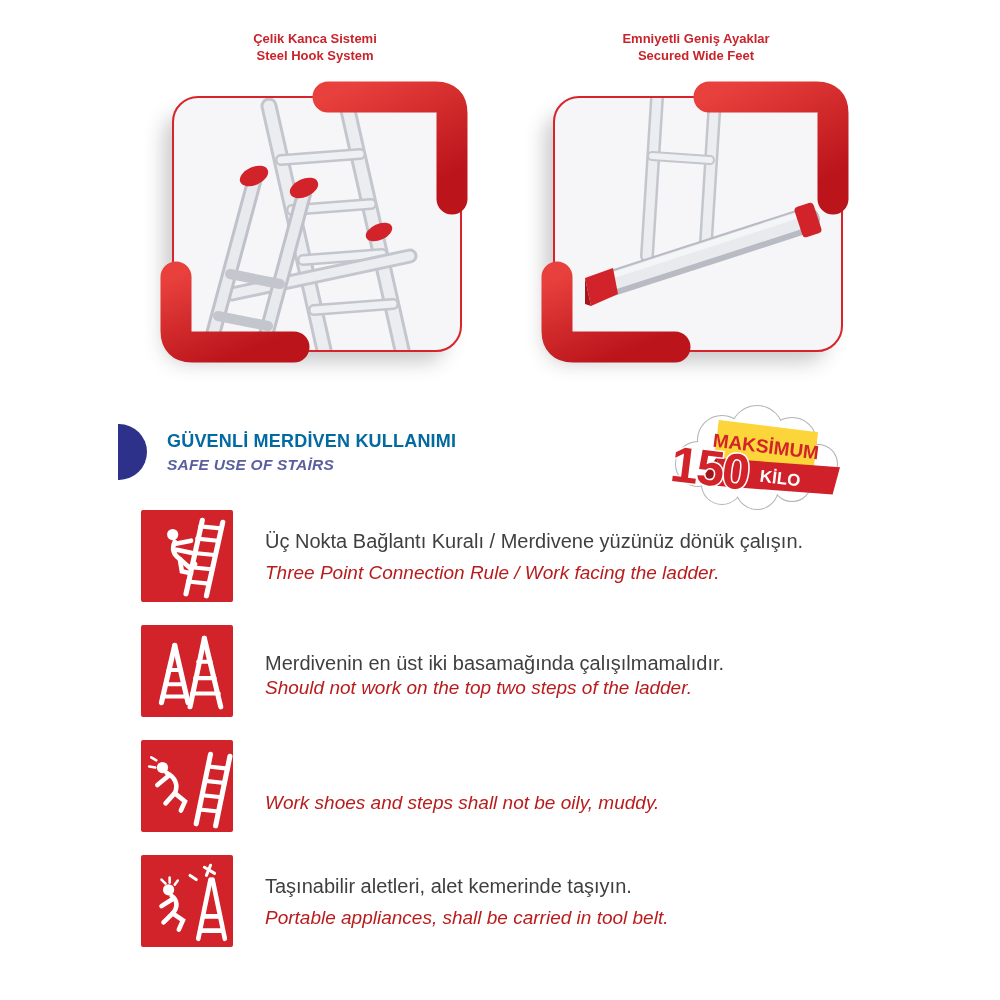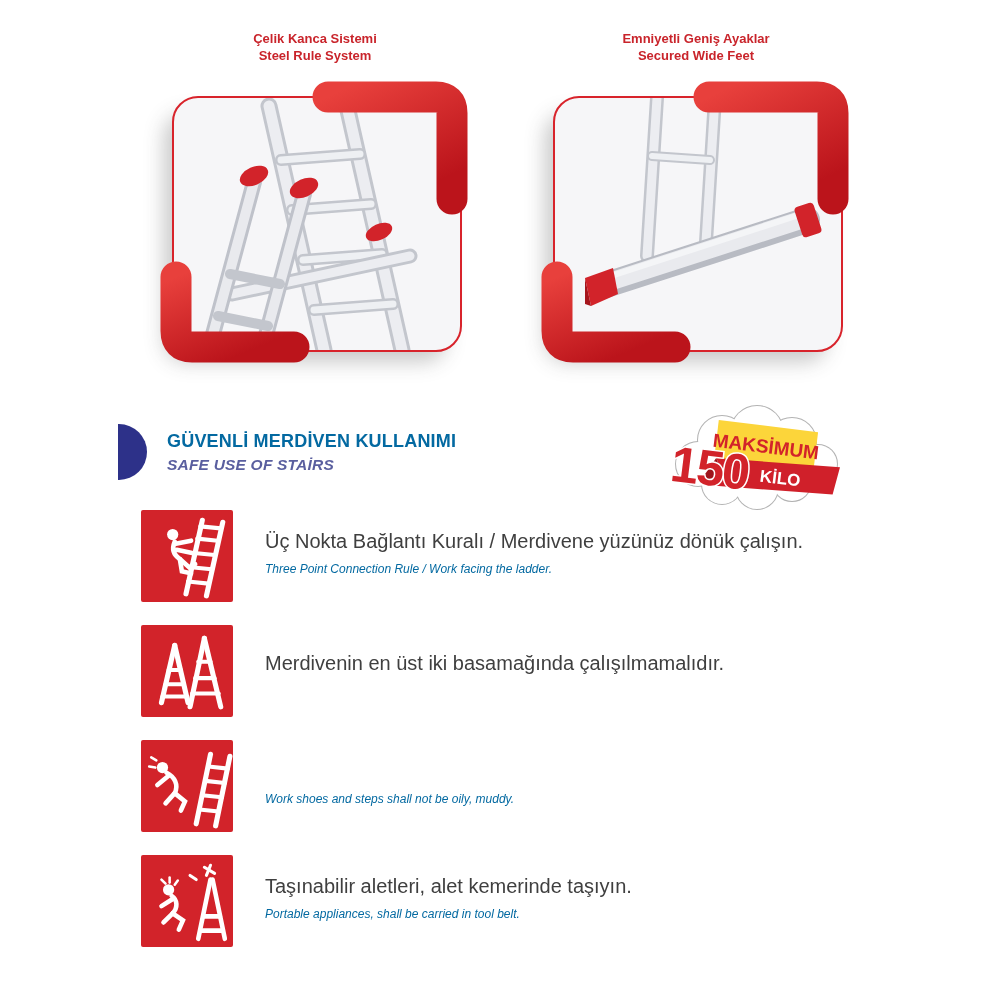--- a/index.html
+++ b/index.html
@@ -20,32 +20,32 @@
   .bracket-svg{overflow:visible;}
 
   
   .half-disc{width:29px;height:56px;background:#2d3189;border-radius:0 56px 56px 0;}
   .sec-title{color:#0369a1;font-size:18px;font-weight:bold;letter-spacing:.2px;}
   .sec-sub{color:#5a5f9f;font-size:15.5px;font-weight:bold;font-style:italic;letter-spacing:.2px;}
 
   
   .rule-icon{width:92px;height:92px;background:#d2232a;border-radius:2px;}
   .rule-tr{font-size:20px;color:#3f3f3f;}
-  .rule-en{font-size:12px;font-style:italic;color:#0369a1;}
+  .rule-en{font-size:19px;font-style:italic;color:#b91c1c;}
 
   .badge-num{font-weight:bold;}
 </style>
 </head>
 <body>
 
 <div class="page">
 
   <div class="abs fig-caption" style="left:172px;top:30px;">
     <div>Çelik Kanca Sistemi</div>
-    <div>Steel Rule System</div>
+    <div>Steel Hook System</div>
   </div>
 
   <div class="abs frame" style="left:172px;top:96px;">
     <svg width="286" height="252" viewBox="0 0 286 252">
 
       <g stroke-linecap="round">
         <line x1="150" y1="252" x2="95" y2="8" stroke="#c3c6cd" stroke-width="17"></line>
         <line x1="228" y1="252" x2="173" y2="8" stroke="#c3c6cd" stroke-width="17"></line>
         <line x1="150" y1="252" x2="95" y2="8" stroke="#ecedf1" stroke-width="11"></line>
         <line x1="228" y1="252" x2="173" y2="8" stroke="#ecedf1" stroke-width="11"></line>
@@ -217,20 +217,21 @@
         <line x1="27" y1="44" x2="39" y2="44"></line>
         <line x1="24" y1="58" x2="42" y2="58"></line>
         <line x1="21" y1="70" x2="45" y2="70"></line>
         <line x1="56" y1="36" x2="68" y2="36"></line>
         <line x1="53" y1="52" x2="72" y2="52"></line>
         <line x1="50" y1="67" x2="76" y2="67"></line>
       </g>
     </svg>
   </div>
   <div class="abs rule-tr" style="left:265px;top:645px;margin-top:7px;">Merdivenin en üst iki basamağında çalışılmamalıdır.</div>
+  <div class="abs rule-en" style="left:265px;top:677px;">Should not work on the top two steps of the ladder.</div>
 
   <div class="abs rule-icon" style="left:141px;top:740px;">
     <svg width="92" height="92" viewBox="0 0 90 90">
       <g stroke="#fff" fill="none" stroke-linecap="round">
         <line x1="54" y1="82" x2="68" y2="14" stroke-width="5"></line>
         <line x1="73" y1="84" x2="87" y2="16" stroke-width="5"></line>
         <line x1="57" y1="68" x2="76" y2="70" stroke-width="4"></line>
         <line x1="60" y1="54" x2="79" y2="56" stroke-width="4"></line>
         <line x1="63" y1="40" x2="82" y2="42" stroke-width="4"></line>
         <line x1="66" y1="26" x2="85" y2="28" stroke-width="4"></line>

